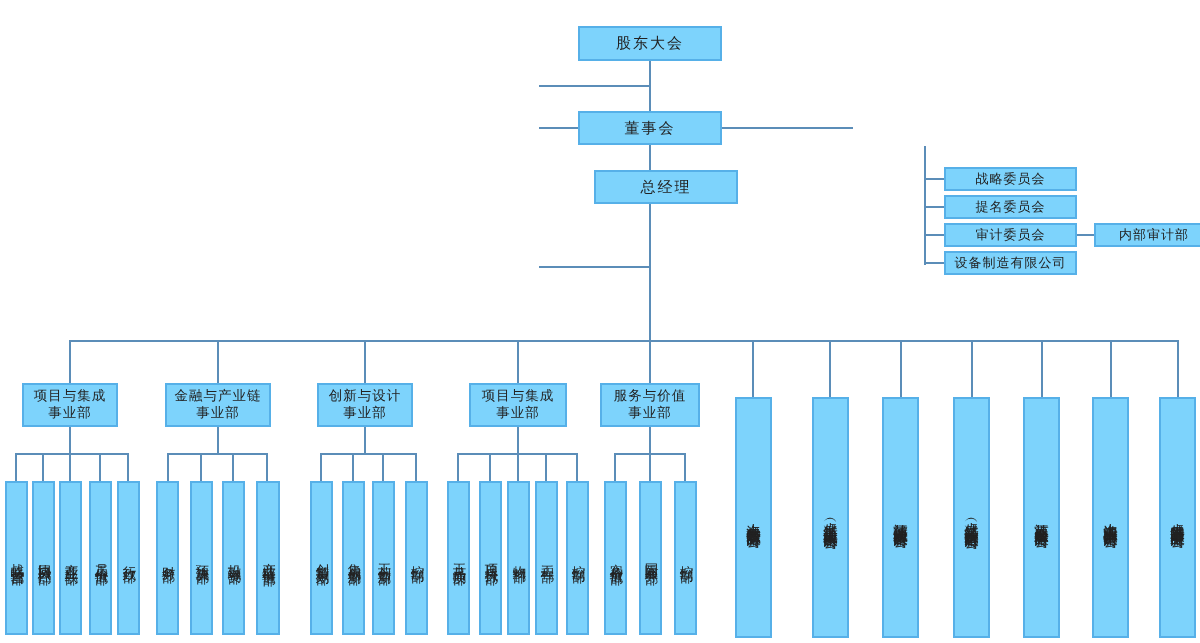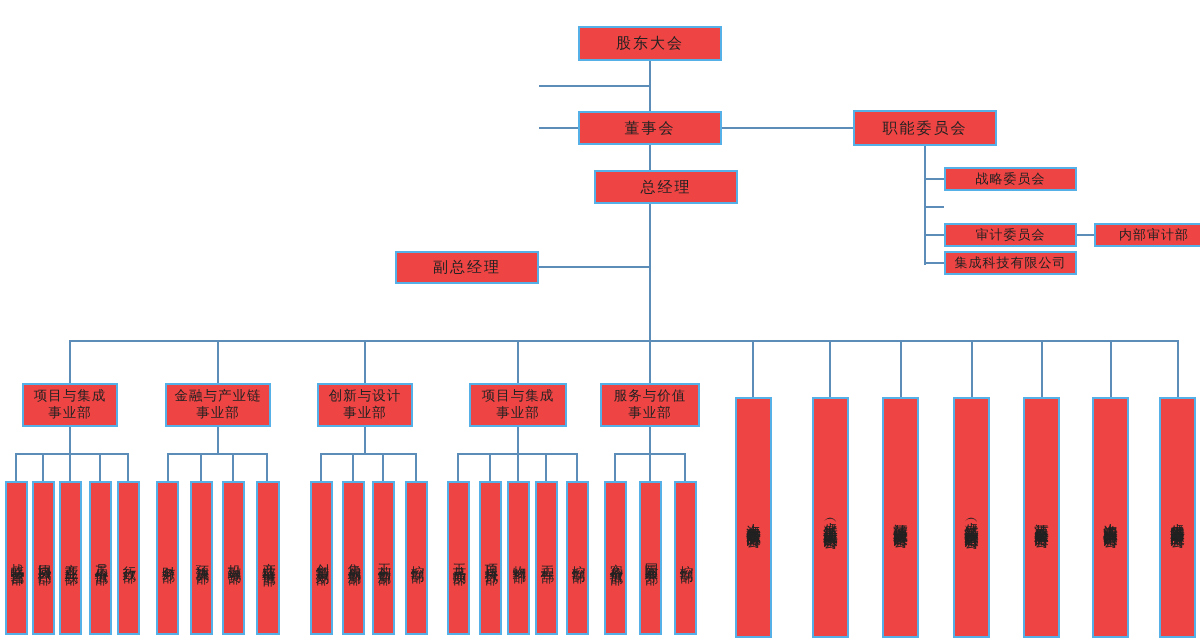--- a/index.html
+++ b/index.html
@@ -4,21 +4,21 @@
 <style>
   :root{
     --bd:#56b0e8;
     --ln:#5b8db8;
     --tx:#222222;
     --bg:#ffffff;
   }
   html,body{margin:0;padding:0;background:var(--bg);}
   #chart{position:relative;width:1200px;height:643px;background:var(--bg);overflow:hidden;
          font-family:"Liberation Serif","DejaVu Serif",serif;color:var(--tx);}
-  .box{position:absolute;box-sizing:border-box;border:2px solid var(--bd);background:#ef4444;
+  .box{position:absolute;box-sizing:border-box;border:2px solid var(--bd);background:#7dd3fc;
        display:flex;align-items:center;justify-content:center;text-align:center;
        font-size:15px;letter-spacing:2px;line-height:1.25;}
   .sm{font-size:13px;letter-spacing:1px;}
   .div2line{flex-direction:column;font-size:13.5px;letter-spacing:1px;}
   .vbox{writing-mode:vertical-rl;}
   .dept{font-size:13.5px;letter-spacing:2px;}
   .comp{font-size:14.5px;letter-spacing:1px;}
   .hl,.vl{position:absolute;background:var(--ln);}
 </style>
 </head>
@@ -85,27 +85,26 @@
   <div class="vl" style="left:489px;top:453px;width:2px;height:28px"></div>
   <div class="vl" style="left:517px;top:453px;width:2px;height:28px"></div>
   <div class="vl" style="left:545px;top:453px;width:2px;height:28px"></div>
   <div class="vl" style="left:576px;top:453px;width:2px;height:28px"></div>
   <div class="vl" style="left:614px;top:453px;width:2px;height:28px"></div>
   <div class="vl" style="left:649px;top:453px;width:2px;height:28px"></div>
   <div class="vl" style="left:684px;top:453px;width:2px;height:28px"></div>
 
   <div class="box" style="left:578px;top:26px;width:144px;height:35px">股东大会</div>
   <div class="box" style="left:578px;top:111px;width:144px;height:34px">董事会</div>
-  <div class="box" style="left:853px;top:110px;width:144px;height:36px">职能委员会</div>
   <div class="box" style="left:594px;top:170px;width:144px;height:34px">总经理</div>
-  <div class="box" style="left:395px;top:251px;width:144px;height:33px">副总经理</div>
 
   <div class="box sm" style="left:944px;top:167px;width:133px;height:24px">战略委员会</div>
+  <div class="box sm" style="left:944px;top:195px;width:133px;height:24px">提名委员会</div>
   <div class="box sm" style="left:944px;top:223px;width:133px;height:24px">审计委员会</div>
-  <div class="box sm" style="left:944px;top:251px;width:133px;height:24px">集成科技有限公司</div>
+  <div class="box sm" style="left:944px;top:251px;width:133px;height:24px">设备制造有限公司</div>
   <div class="box sm" style="left:1094px;top:223px;width:120px;height:24px">内部审计部</div>
 
   <div class="box div2line" style="left:22px;top:383px;width:96px;height:44px">
     <span>项目与集成</span>
     <span>事业部</span>
   </div>
   <div class="box div2line" style="left:165px;top:383px;width:106px;height:44px">
     <span>金融与产业链</span>
     <span>事业部</span>
   </div>

